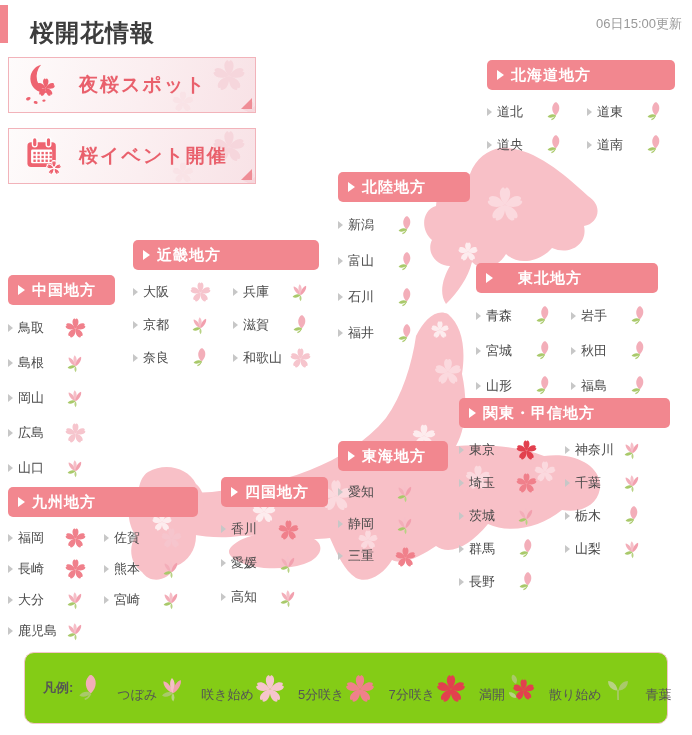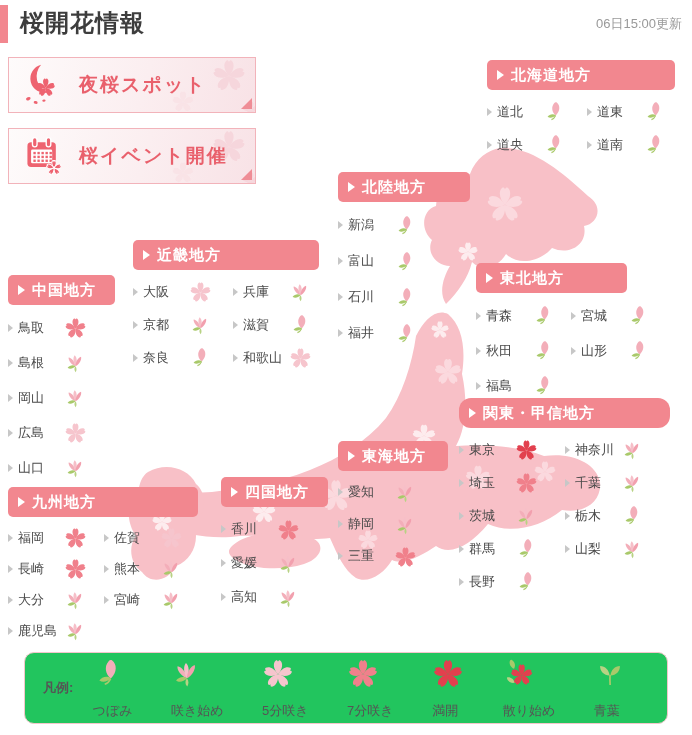--- a/index.html
+++ b/index.html
@@ -1,20 +1,20 @@
 <!DOCTYPE html>
 <html style="--accent: #f2878f;"><head>
 <meta charset="utf-8">
 <style>
   html,body{margin:0;padding:0;background:#fff;}
   .page{position:relative;width:692px;height:735px;overflow:hidden;
         font-family:"Liberation Sans","DejaVu Sans",sans-serif;background:#fff;}
   
   .title-accent{position:absolute;left:0;top:5px;width:8px;height:38px;background:var(--accent,#f2878f);}
-  .page-title{position:absolute;left:20px;top:7px;margin:0;font-size:24px;font-weight:bold;color:#3d3d3d;letter-spacing:1px;}
+  .page-title{position:absolute;left:20px;top:7px;margin:10px;font-size:24px;font-weight:bold;color:#3d3d3d;letter-spacing:1px;}
   .updated{position:absolute;right:10px;top:15px;font-size:13px;color:#999;}
   
   .map-svg{position:absolute;left:0;top:0;z-index:0;}
   
   .banner{position:absolute;left:8px;width:248px;height:56px;box-sizing:border-box;
           border:1px solid #f2b3ba;background:linear-gradient(105deg,#fefbfb 0%,#fbeef0 55%,#f8e2e6 100%);
           display:flex;align-items:center;cursor:pointer;overflow:hidden;z-index:2;text-decoration:none;}
   .banner-1{top:57px;} .banner-2{top:128px;}
   .banner-icon{width:44px;height:44px;margin-left:12px;flex:0 0 auto;position:relative;z-index:2;}
   .banner-label{margin-left:14px;font-size:19px;font-weight:bold;color:#e9606c;letter-spacing:2px;position:relative;z-index:2;}
@@ -34,32 +34,32 @@
   .pref{display:flex;align-items:center;cursor:pointer;text-decoration:none;}
   .pref-arrow{width:0;height:0;border-left:5px solid #c7c7c7;border-top:4px solid transparent;
               border-bottom:4px solid transparent;margin-right:5px;flex:0 0 auto;}
   .pref-name{font-size:13px;color:#4a4a4a;width:46px;flex:0 0 auto;}
   .pref-icon{width:23px;height:23px;flex:0 0 auto;}
   .pref-icon svg,.legend-icon svg,.banner-icon svg{display:block;width:100%;height:100%;}
   
   .region-hokkaido{left:487px;top:60px;} .region-hokkaido .region-header{width:188px;}
   .region-hokuriku{left:338px;top:172px;--row-h:36px;} .region-hokuriku .region-header{width:132px;}
   .region-kinki{left:133px;top:240px;} .region-kinki .region-header{width:186px;}
-  .region-tohoku{left:476px;top:263px;--col-w:95px;--row-h:35px;} .region-tohoku .region-header{width:151px;}
+  .region-tohoku{left:476px;top:263px;--col-w:95px;--row-h:35px;} .region-tohoku .region-header{width:182px;gap:18px;}
   .region-chugoku{left:8px;top:275px;--row-h:35px;} .region-chugoku .region-header{width:107px;text-align:right;}
-  .region-kanto{left:459px;top:398px;--col-w:106px;} .region-kanto .region-header{width:211px;border-radius:12px;}
+  .region-kanto{left:459px;top:398px;--col-w:106px;} .region-kanto .region-header{width:211px;}
   .region-tokai{left:338px;top:441px;--row-h:32px;} .region-tokai .region-header{width:110px;}
   .region-shikoku{left:221px;top:477px;--row-h:34px;} .region-shikoku .region-header{width:107px;}
   .region-kyushu{left:8px;top:487px;--col-w:96px;--row-h:31px;} .region-kyushu .region-header{width:190px;}
   
   .legend{position:absolute;left:24px;top:652px;width:644px;height:72px;box-sizing:border-box;
-          border:1px solid #f3c6cb;border-radius:10px;background:#22c55e;display:flex;align-items:center;
+          border:1px solid #f3c6cb;border-radius:10px;background:#84cc16;display:flex;align-items:center;
           padding:0 22px 0 18px;justify-content:space-between;z-index:2;}
   .legend-label{font-size:13px;font-weight:bold;color:#555;flex:0 0 auto;}
-  .legend-item{display:flex;flex-direction:column;align-items:flex-start;gap:12px;}
+  .legend-item{display:flex;flex-direction:row;align-items:flex-end;gap:12px;}
   .legend-icon{width:32px;height:32px;}
   .legend-item-label{font-size:13px;color:#555;margin-top:1px;white-space:nowrap;}
 </style>
 </head>
 <body>
 
 <div class="page">
 
   <svg class="map-svg" id="map-svg" width="692" height="735" viewBox="0 0 692 735">
     <g id="map-land">
@@ -473,20 +473,31 @@
       <span class="pref-icon">
               <svg viewBox="0 0 24 24">
                 <path d="M14.4,2.7 C17.9,5.5 18.3,11.3 13.4,16.1 C9.2,13 8.4,6.9 11.6,3.3 C12.5,2.2 13.5,2.1 14.4,2.7 Z" fill="#f3aeb9"></path>
     <path d="M13.4,15.9 C11,18.6 7.2,19.3 4.8,17.6 C6.5,14.7 10.7,13.9 13.4,15.9 Z" fill="#a9c96a"></path>
     <path d="M13.2,16.2 C12.2,18.4 10.5,19.9 8.8,20.5" stroke="#a9c96a" stroke-width="1.2" fill="none"></path>
               </svg>
             </span>
           </a>
           <a class="pref">
       <span class="pref-arrow"></span>
+      <span class="pref-name">岩手</span>
+      <span class="pref-icon">
+              <svg viewBox="0 0 24 24">
+                <path d="M14.4,2.7 C17.9,5.5 18.3,11.3 13.4,16.1 C9.2,13 8.4,6.9 11.6,3.3 C12.5,2.2 13.5,2.1 14.4,2.7 Z" fill="#f3aeb9"></path>
+    <path d="M13.4,15.9 C11,18.6 7.2,19.3 4.8,17.6 C6.5,14.7 10.7,13.9 13.4,15.9 Z" fill="#a9c96a"></path>
+    <path d="M13.2,16.2 C12.2,18.4 10.5,19.9 8.8,20.5" stroke="#a9c96a" stroke-width="1.2" fill="none"></path>
+              </svg>
+            </span>
+          </a>
+          <a class="pref">
+      <span class="pref-arrow"></span>
       <span class="pref-name">宮城</span>
       <span class="pref-icon">
               <svg viewBox="0 0 24 24">
                 <path d="M14.4,2.7 C17.9,5.5 18.3,11.3 13.4,16.1 C9.2,13 8.4,6.9 11.6,3.3 C12.5,2.2 13.5,2.1 14.4,2.7 Z" fill="#f3aeb9"></path>
     <path d="M13.4,15.9 C11,18.6 7.2,19.3 4.8,17.6 C6.5,14.7 10.7,13.9 13.4,15.9 Z" fill="#a9c96a"></path>
     <path d="M13.2,16.2 C12.2,18.4 10.5,19.9 8.8,20.5" stroke="#a9c96a" stroke-width="1.2" fill="none"></path>
               </svg>
             </span>
           </a>
           <a class="pref">

